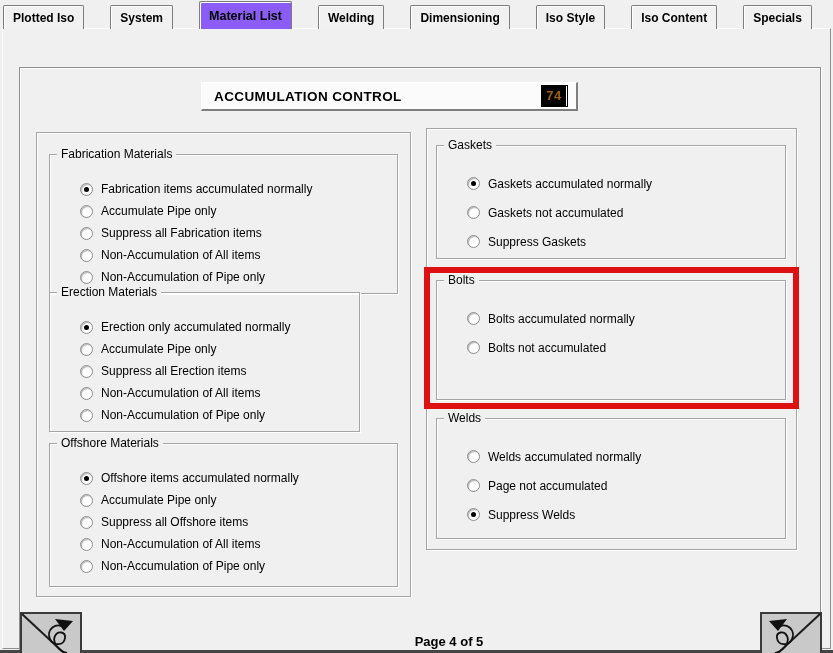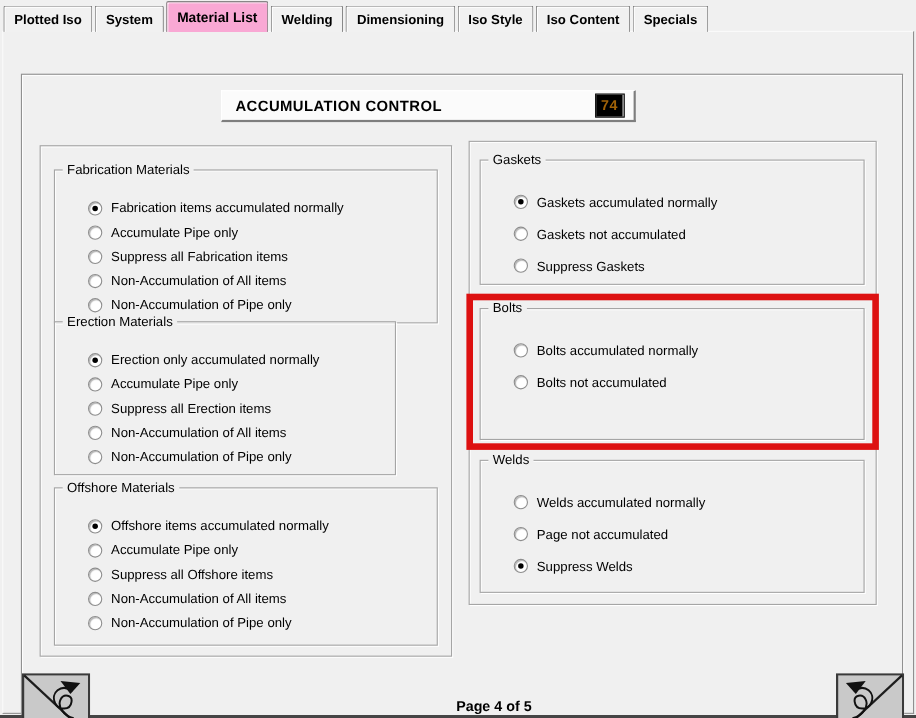--- a/index.html
+++ b/index.html
@@ -5,32 +5,32 @@
   * { margin:0; padding:0; box-sizing:border-box; }
   html,body { width:833px; height:653px; }
   body {
     font-family:"Liberation Sans", sans-serif;
     background:#f0f0f0; color:#000;
     position:relative; overflow:hidden;
   }
   .window { position:absolute; inset:0; }
 
   
-  .tabbar { position:absolute; top:0; left:3px; height:29px; display:flex; align-items:flex-end; z-index:6; }
+  .tabbar { position:absolute; top:0; left:3px; height:29px; display:flex; align-items:flex-end; z-index:6;gap:24px; }
   .tab {
     height:24px; margin-right:2px; padding:0 9px;
     display:flex; align-items:center;
     background:#f1f1f1;
     border:1px solid #7d7d7d; border-bottom:none;
     border-radius:2px 2px 0 0;
     box-shadow:inset 1px 1px 0 #ffffff;
     font-size:12px; font-weight:700; white-space:nowrap;
     cursor:default;
   }
-  .tab.active { height:28px; background:#f9a8d4; z-index:7; font-size:12.5px; }
+  .tab.active { height:28px; background:#8b5cf6; z-index:7; font-size:12.5px; }
 
   
   .page {
     position:absolute; left:2px; top:28px; width:829px; height:621px;
     background:#f0f0f0;
     border-top:1px solid #fbfbfb; border-left:1px solid #fbfbfb;
     border-right:1px solid #8f8f8f; border-bottom:1px solid #8f8f8f;
   }
   .window-bottom-edge { position:absolute; left:0; bottom:0; width:100%; height:3px; background:#454545; }
 

